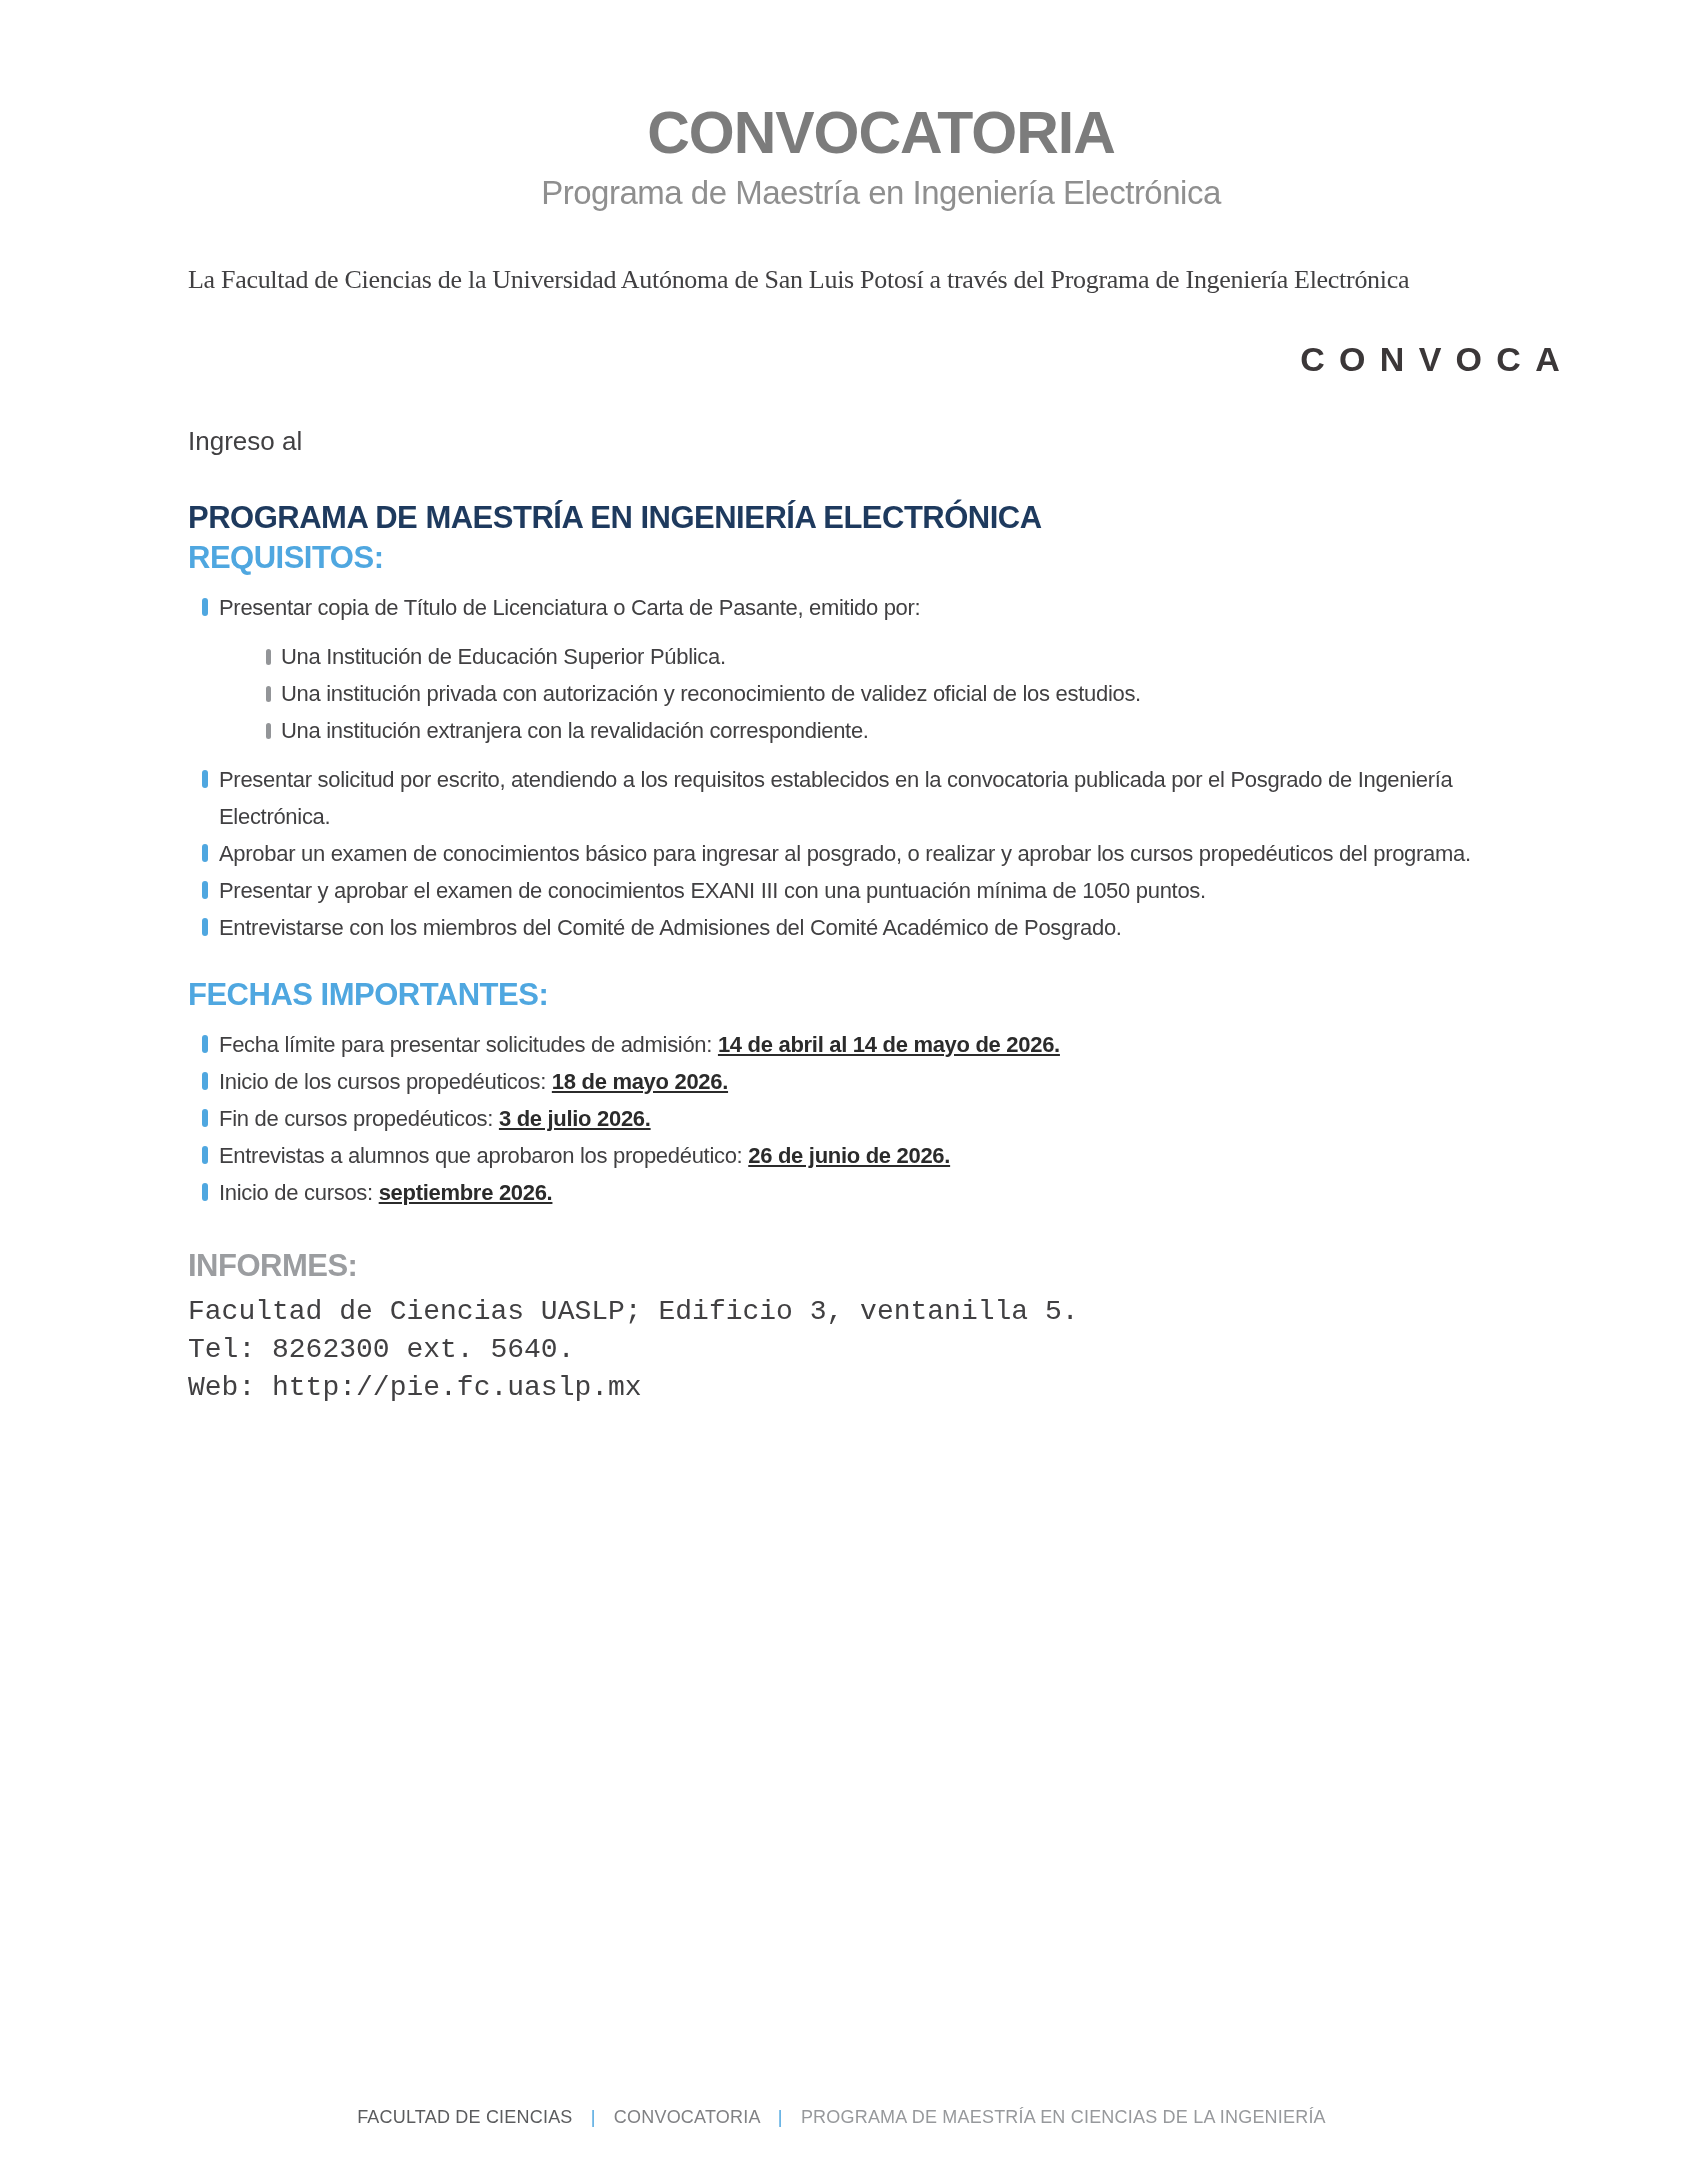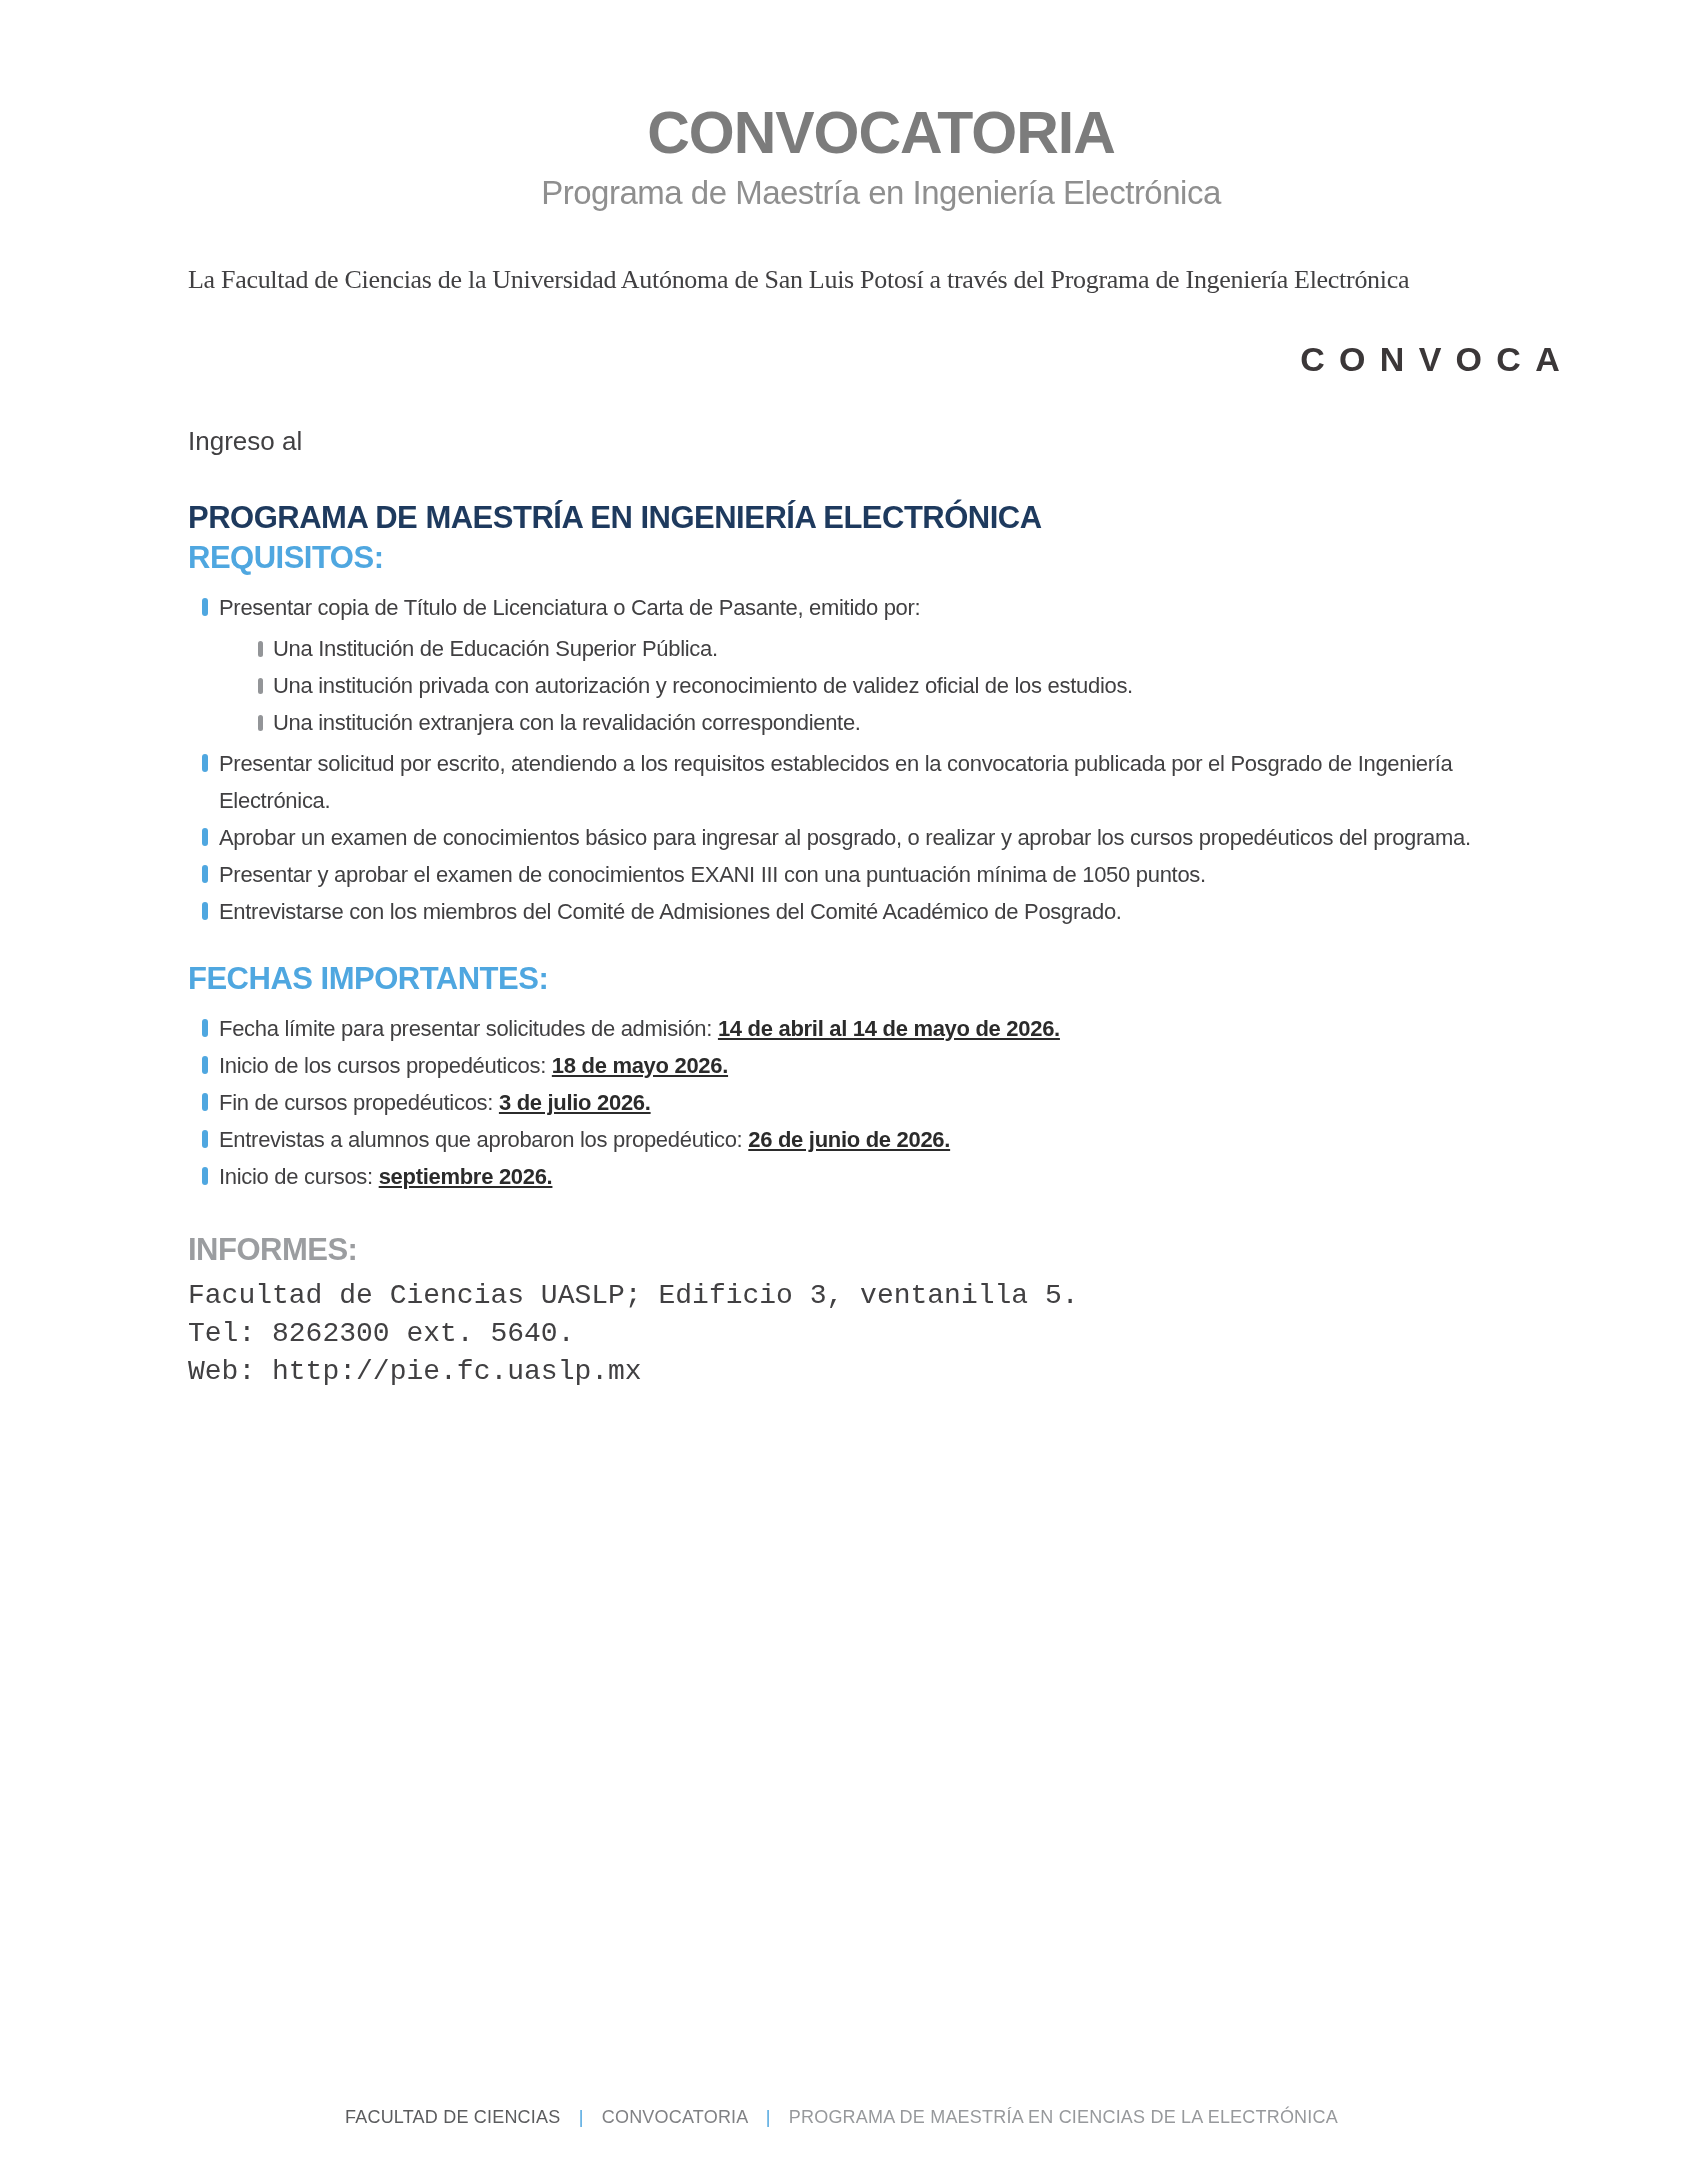--- a/index.html
+++ b/index.html
@@ -47,21 +47,21 @@
   h4.informes-heading{margin-top:36px;}
   ul.bullet-list{
     list-style:none; margin:12px 0 0; padding:0 0 0 14px; width:1287px;
     font-size:22px; line-height:37px; letter-spacing:-0.3px;
   }
   li.l1{padding-left:17px; text-indent:-17px;}
   li.l1::before{
     content:""; display:inline-block; width:6px; height:18px; border-radius:3px;
     background:var(--accent-blue); margin-right:11px; vertical-align:-1px;
   }
-  ul.sub{list-style:none; margin:4px; padding:0 0 0 35px; text-indent:0;}
+  ul.sub{list-style:none; margin:12px; padding:0 0 0 35px; text-indent:0;}
   li.l2{padding-left:15px; text-indent:-15px;}
   li.l2::before{
     content:""; display:inline-block; width:5px; height:16px; border-radius:2.5px;
     background:var(--sub-bullet-gray); margin-right:10px; vertical-align:-1px;
   }
   .date-value{font-weight:bold; color:var(--dark-text);text-decoration:underline;}
   .informes-block{margin-top:8px;}
   .informes-block p{margin:0; font-size:28px; line-height:38px;font-family:Liberation Mono, monospace;}
   footer.doc-footer{
     position:absolute; left:0; right:0; bottom:50px; text-align:center;
@@ -120,16 +120,16 @@
       <p>Web: http://pie.fc.uaslp.mx</p>
     </div>
 
   </div>
 
   <footer class="doc-footer">
     <span class="seg-1">FACULTAD DE CIENCIAS</span>
     <span class="pipe">|</span>
     <span class="seg-2">CONVOCATORIA</span>
     <span class="pipe">|</span>
-    <span class="seg-3">PROGRAMA DE MAESTRÍA EN CIENCIAS DE LA ELECTRÓNICA</span>
+    <span class="seg-3">PROGRAMA DE MAESTRÍA EN CIENCIAS DE LA INGENIERÍA</span>
   </footer>
 </div>
 
 
 </body></html>

